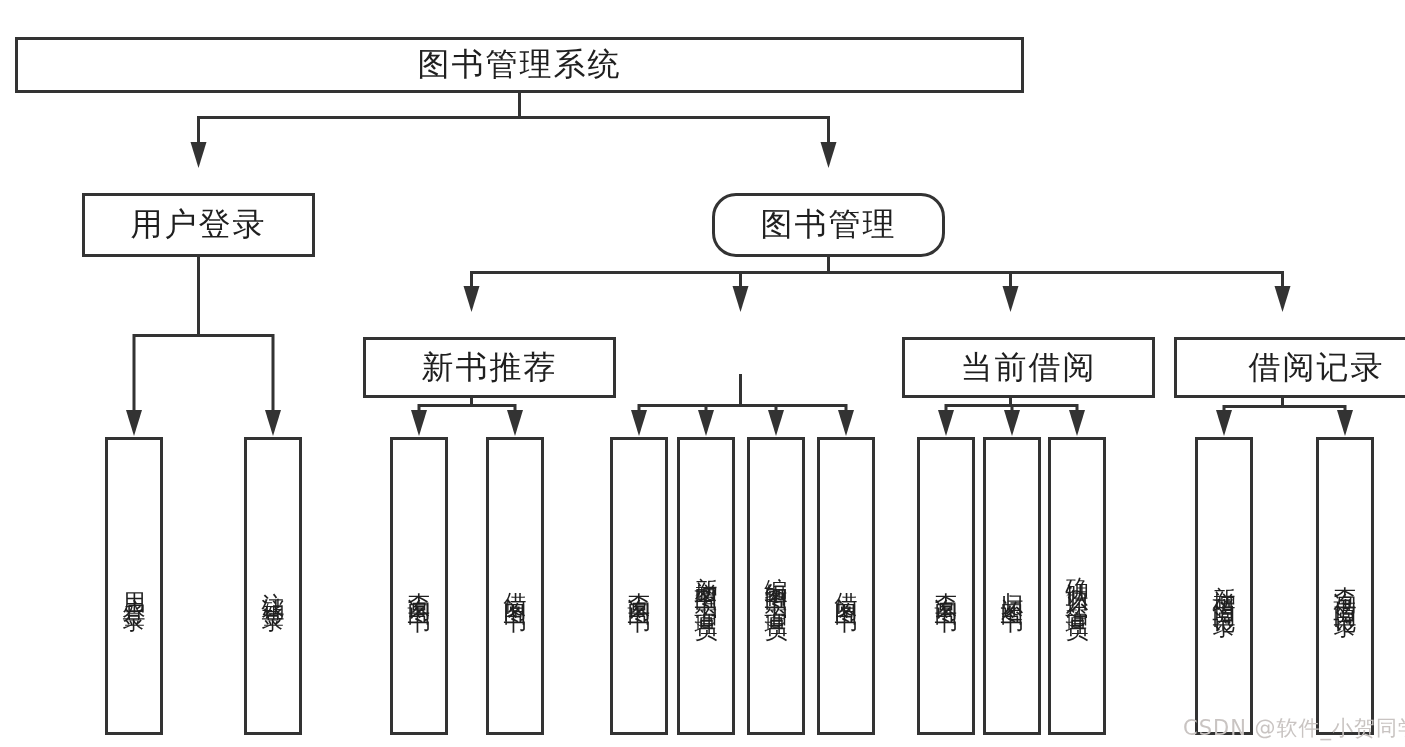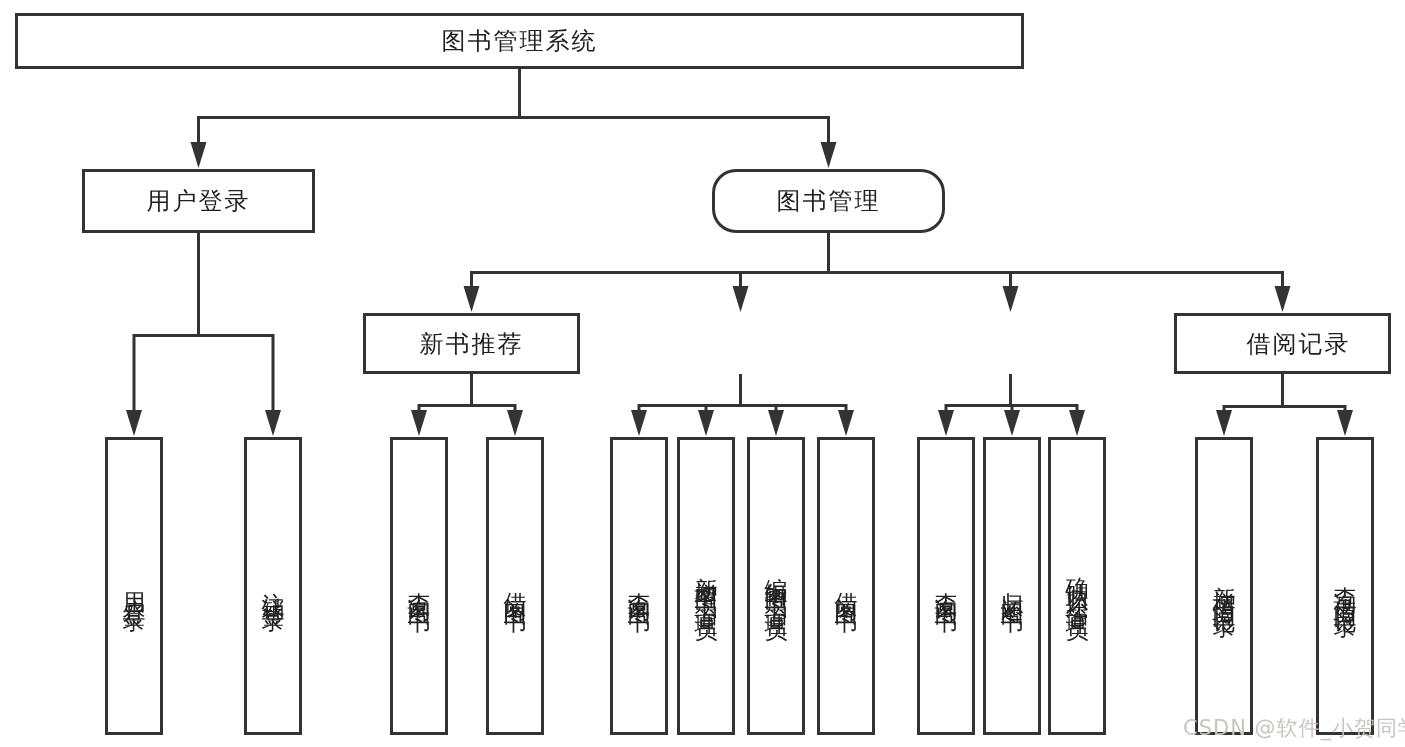--- a/index.html
+++ b/index.html
@@ -16,37 +16,38 @@
     box-sizing:border-box;
     border:3px solid #333333;
     background:#ffffff;
     display:flex;
     align-items:center;
     justify-content:center;
     color:#1f1f1f;
     z-index:2;
   }
   .box.h{
-    font-size:24px;
+    font-size:32px;
     letter-spacing:2px;
     white-space:nowrap;
+    margin-top:24px;
   }
   .box.v{
     font-size:23px;
   }
   .box.v .vtext{
     writing-mode:vertical-rl;
     text-orientation:mixed;
     letter-spacing:6px;
     line-height:1;
     white-space:nowrap;
   }
   .root{left:15px;top:13px;width:1009px;height:56px;}
   .lvl2{width:233px;height:64px;top:169px;}
-  .lvl3{width:217px;height:61px;top:313px;}
+  .lvl3{width:253px;height:61px;top:313px;}
   .leaf{width:58px;height:298px;top:437px;}
   #watermark{
     position:absolute;
     left:1183px;top:714px;
     z-index:3;
     font-size:21px;
     color:#c9c4c2;
     letter-spacing:1px;
     white-space:nowrap;
   }
@@ -110,20 +111,23 @@
   <div class="box h lvl2" style="left:82px;">
     <span>用户登录</span>
   </div>
   <div class="box h lvl2" style="left:712px;border-radius:24px;">
     <span>图书管理</span>
   </div>
 
   <div class="box h lvl3" style="left:363px;">
     <span>新书推荐</span>
   </div>
+  <div class="box h lvl3" style="left:902px;">
+    <span>当前借阅</span>
+  </div>
   <div class="box h lvl3" style="left:1174px;padding-left:32px;">
     <span>借阅记录</span>
   </div>
 
   <div class="box v leaf" style="left:105px;">
     <span class="vtext">用户登录</span>
   </div>
   <div class="box v leaf" style="left:244px;">
     <span class="vtext">注销登录</span>
   </div>

